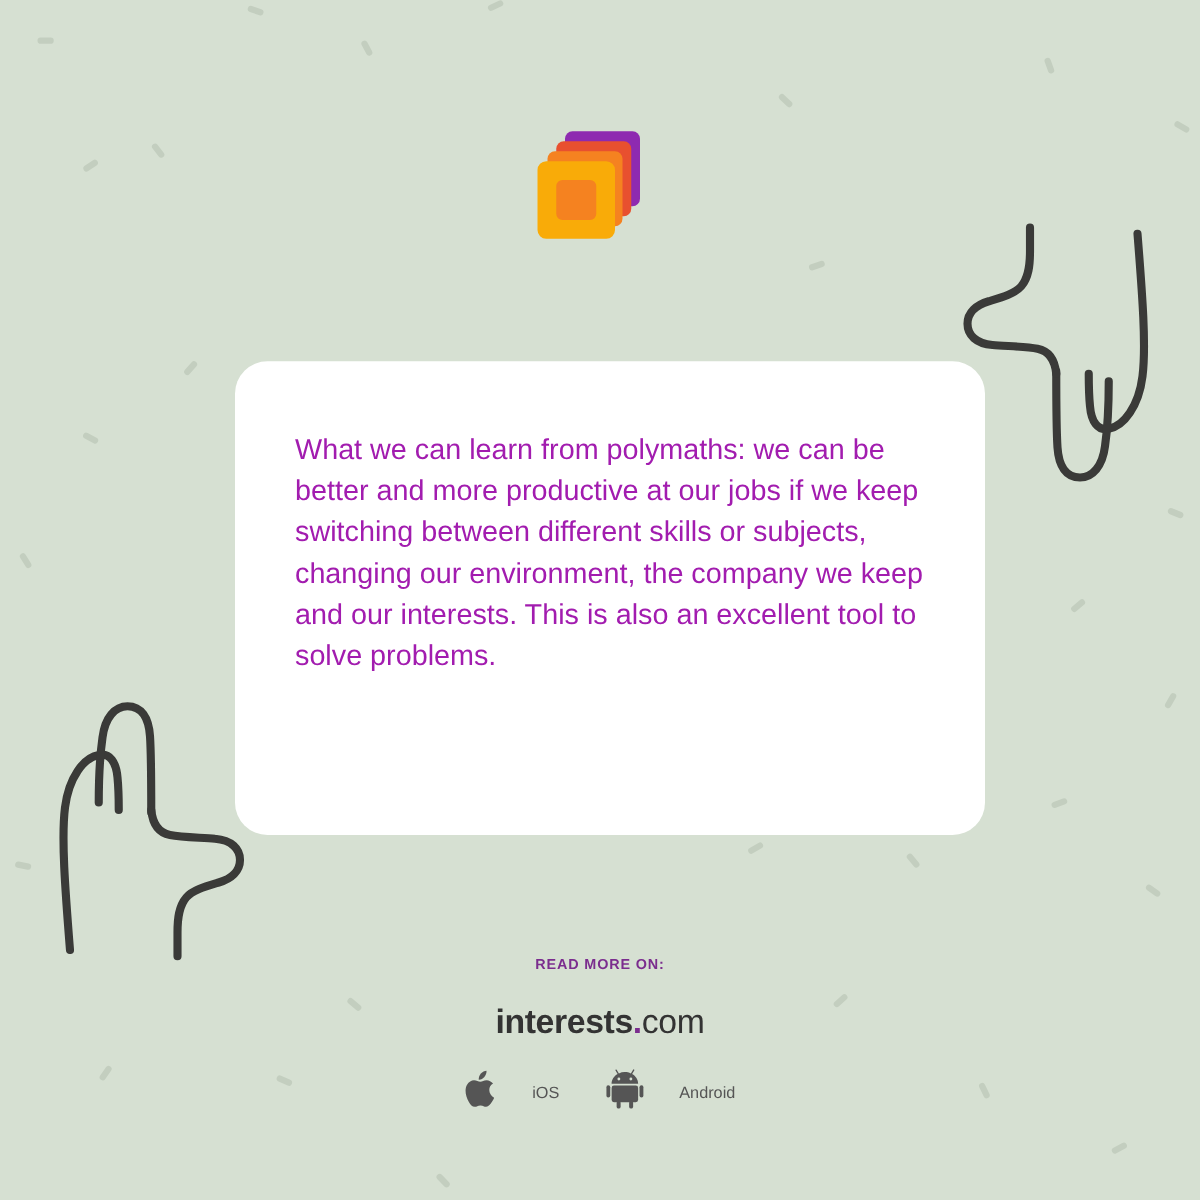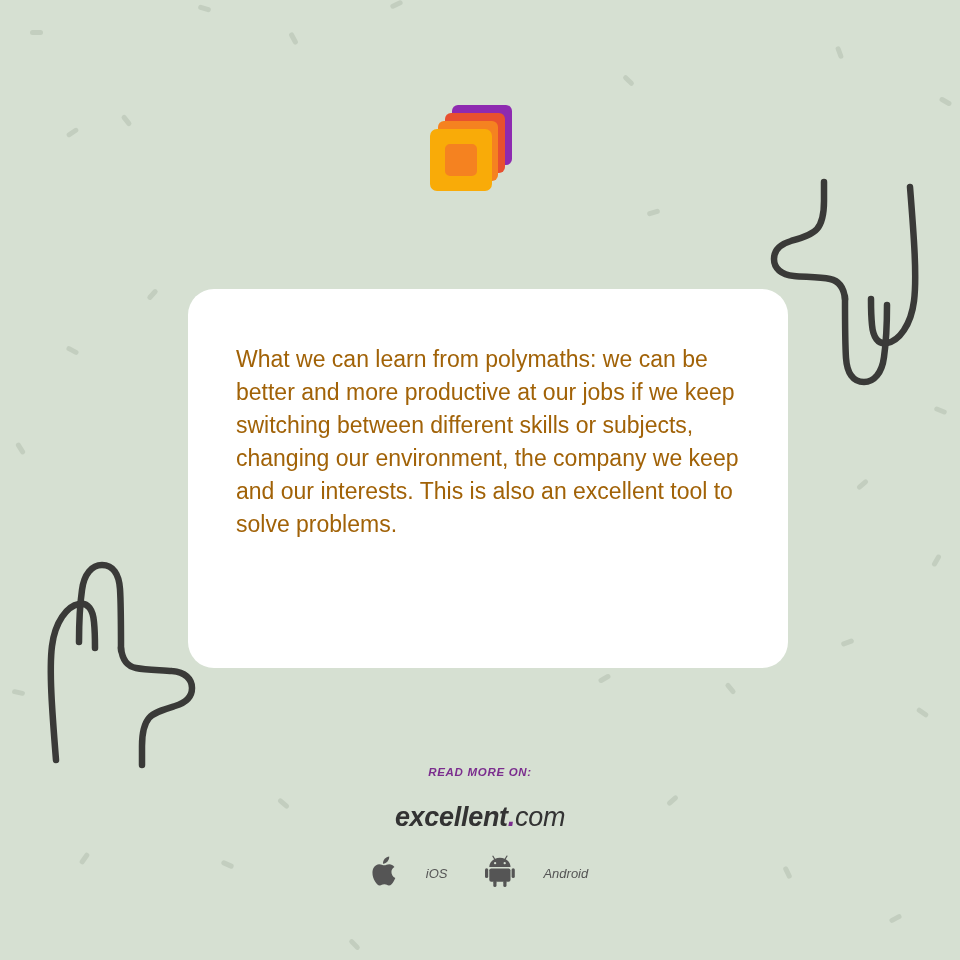--- a/index.html
+++ b/index.html
@@ -71,33 +71,32 @@
     line-height: 1.25;
     font-weight: bold;
     color: #333333;
     letter-spacing: -0.2px;
   }
   #card-body {
     margin: 0;
     padding-top: 22px;
     font-size: 23px;
     line-height: 33px;
-    color: #a16207;
+    color: #a21caf;
     max-width: 528px;
   }
 
   
   #footer {
     position: absolute;
     left: 0;
     top: 766px;
     width: 960px;
     z-index: 5;
     text-align: center;
-    font-style: italic;
   }
   #read-more-on {
     font-size: 11.5px;
     font-weight: bold;
     color: #7b2d8e;
     letter-spacing: 0.7px;
     margin: 0;
   }
   #wordmark {
     margin-top: 26px;
@@ -193,21 +192,21 @@
   </div>
 
   <div id="idea-card">
     <p id="card-body">What we can learn from polymaths: we can be better and more productive at our jobs if we keep switching between different skills or subjects, changing our environment, the company we keep and our interests. This is also an excellent tool to solve problems.</p>
   </div>
 
   <div id="footer">
     <div id="read-more-on">READ MORE ON:</div>
 
     <div id="wordmark">
-      <span id="wordmark-name">excellent</span><span id="wordmark-dot">.</span><span id="wordmark-tld">com</span>
+      <span id="wordmark-name">interests</span><span id="wordmark-dot">.</span><span id="wordmark-tld">com</span>
     </div>
 
     <div id="store-row">
       <div class="store-item">
         <span>
           <svg width="26" height="30" viewBox="0 0 26 30" xmlns="http://www.w3.org/2000/svg">
             <path d="M17.2 0.6c0.15 1.9-0.6 3.6-1.7 4.9-1.1 1.3-2.8 2.3-4.5 2.2-0.18-1.8 0.68-3.7 1.73-4.86C13.86 1.6 15.7 0.66 17.2 0.6z" fill="#555555"></path>
             <path d="M23.3 22.1c-0.62 1.44-0.92 2.08-1.72 3.35-1.12 1.78-2.7 4-4.66 4.02-1.74 0.02-2.19-1.13-4.55-1.12-2.36 0.01-2.85 1.14-4.6 1.13-1.96-0.02-3.45-2-4.57-3.78C0.05 20.7-0.28 14.84 1.64 11.72c1.37-2.22 3.53-3.52 5.56-3.52 2.07 0 3.37 1.13 5.08 1.13 1.66 0 2.67-1.13 5.06-1.13 1.81 0 3.72 0.98 5.09 2.68-4.47 2.44-3.75 8.8 0.87 11.22z" fill="#555555"></path>
           </svg>
         </span>

